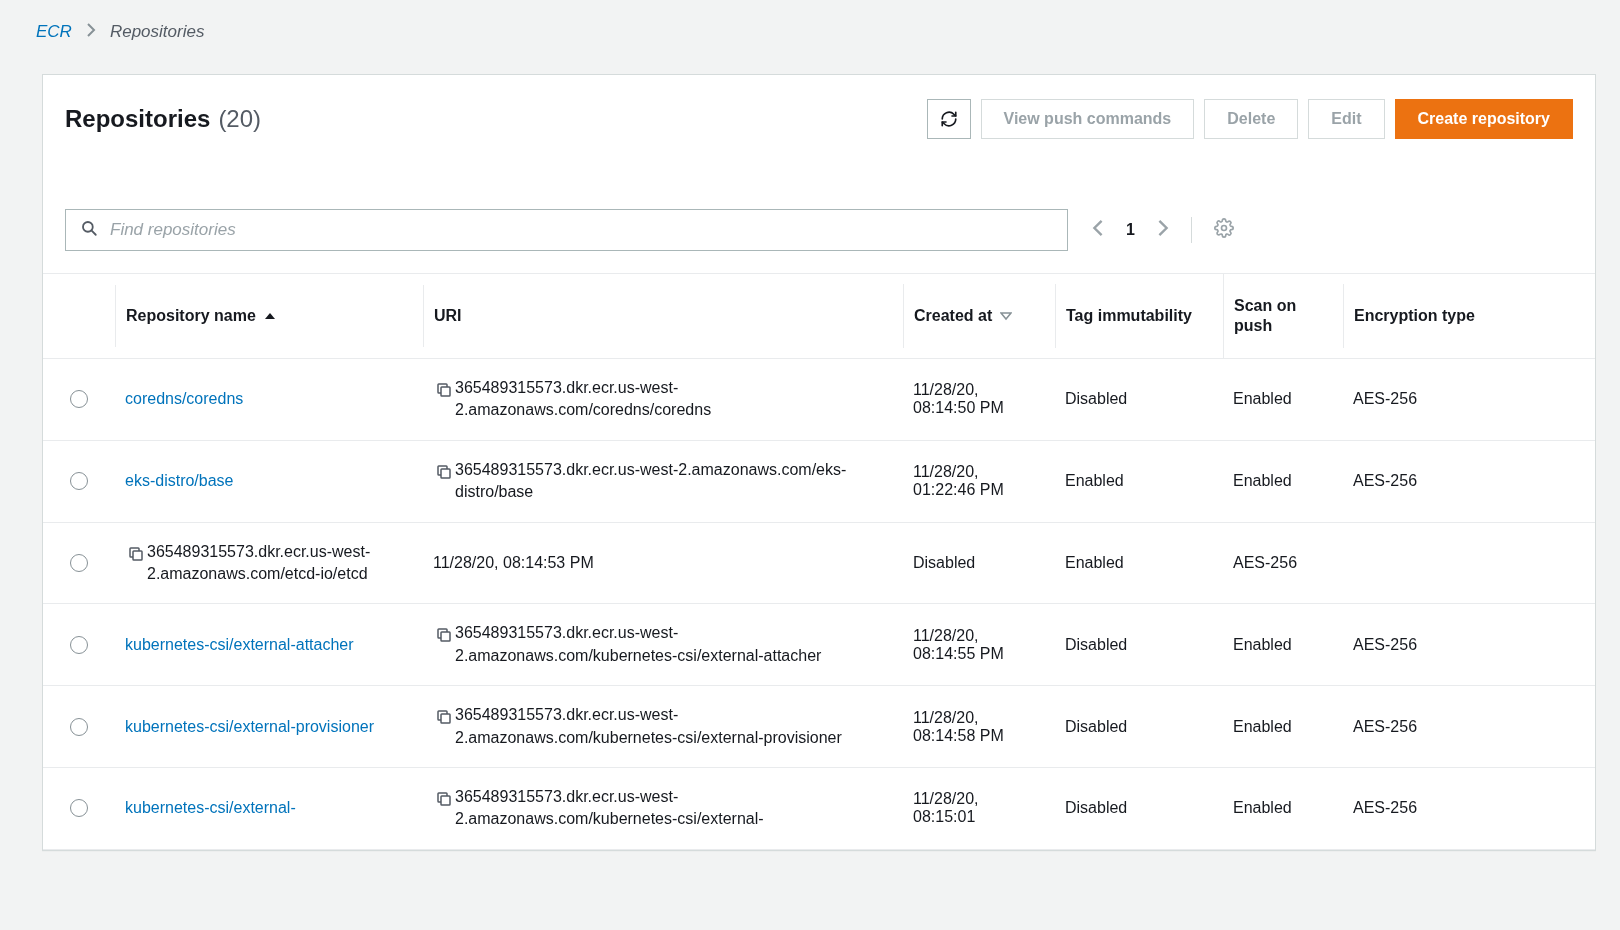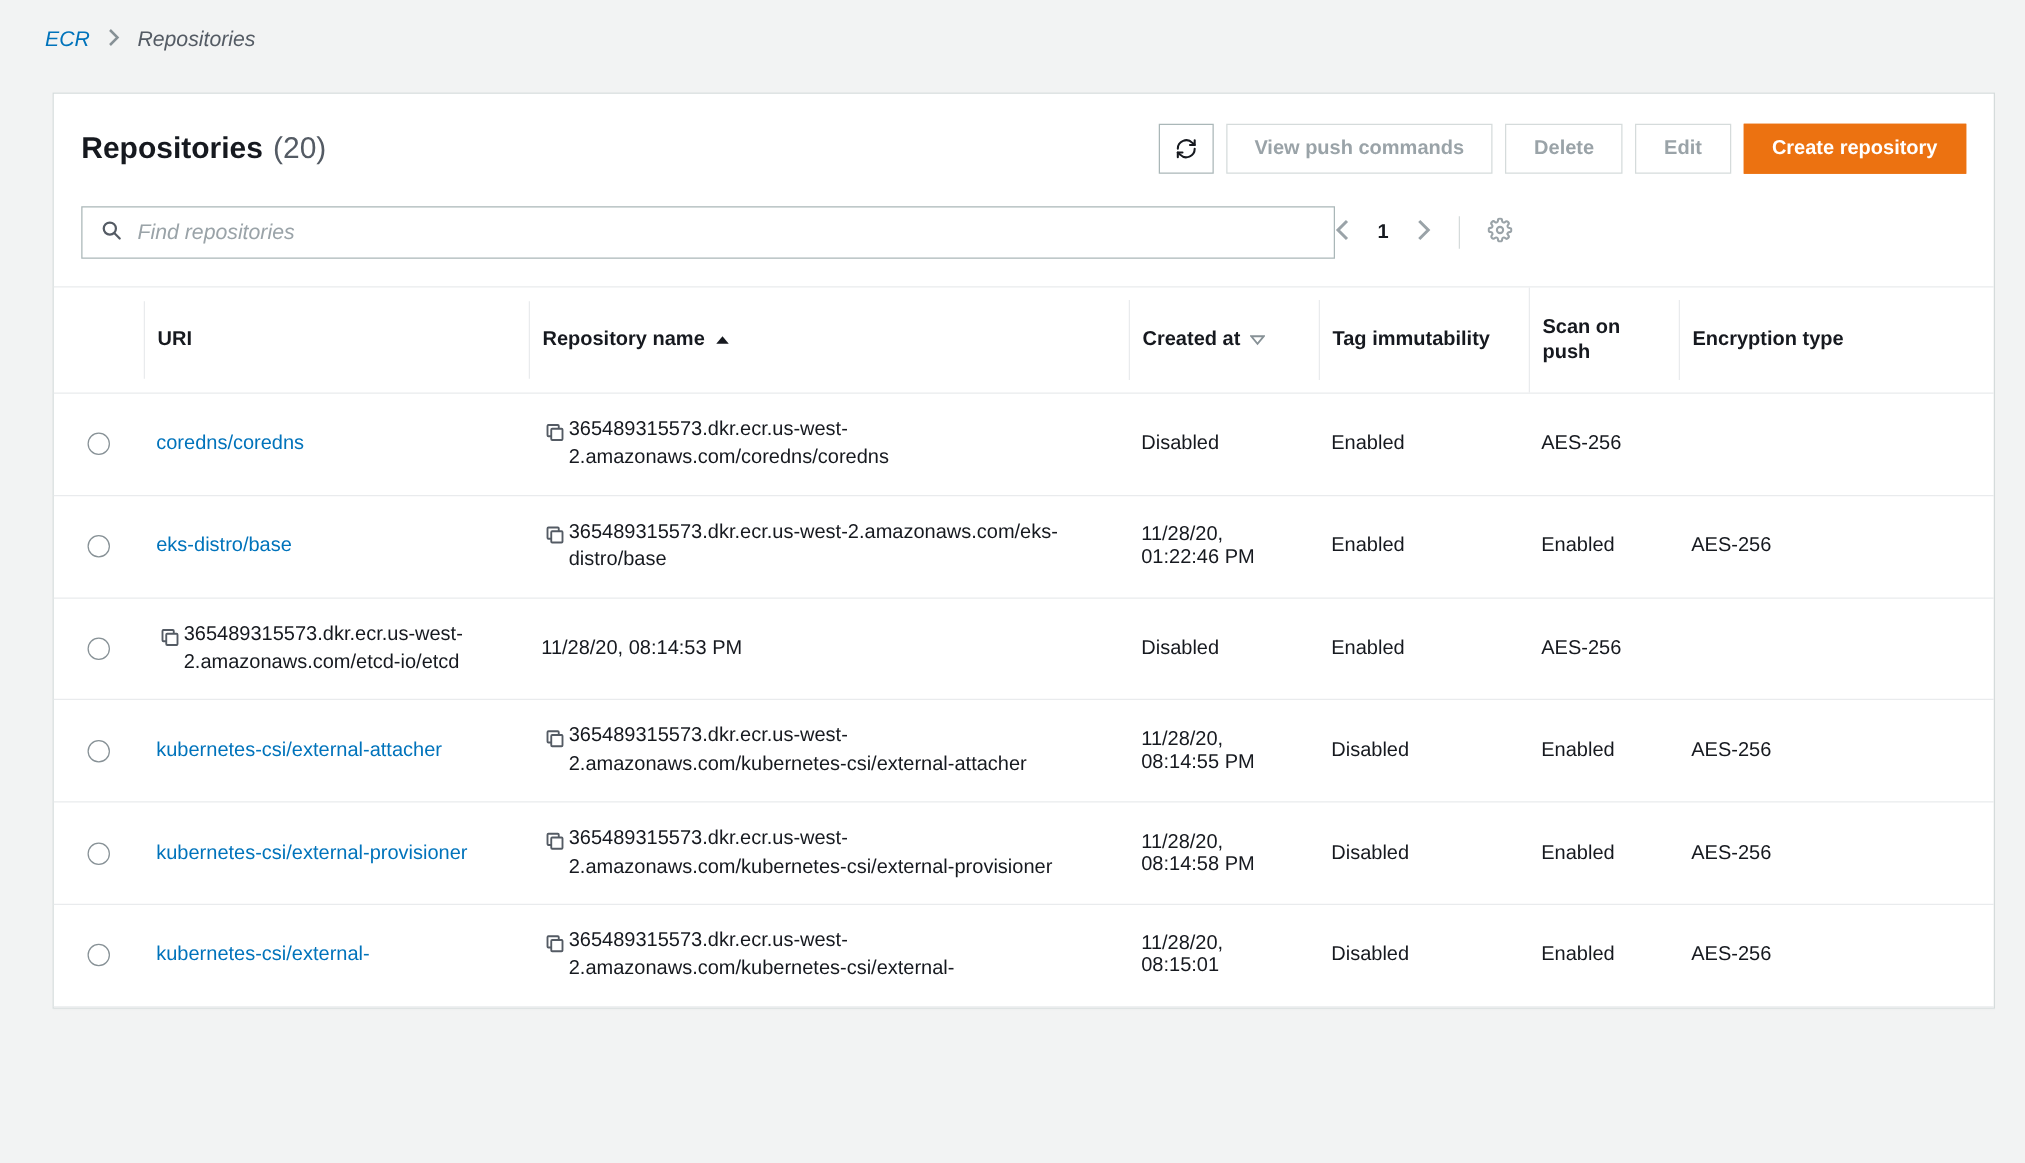--- a/index.html
+++ b/index.html
@@ -58,22 +58,23 @@
     background:#fff; color:var(--text);
     font-weight:700; font-size:16px;
     cursor:pointer;
   }
   .btn.icon { width:44px; padding:0; }
   .btn.muted { color:#9aa3a8; border-color:var(--border); }
   .btn.primary { background:var(--primary); border-color:var(--primary); color:#fff; }
   .icon-refresh svg, .icon-copy svg { display:block; }
   
   .tools {
-    display:flex; align-items:center; 
+    display:flex; align-items:center; gap:24px;
     padding: 12px 22px 22px 22px;
+    margin-top: 44px;
   }
   .search {
     flex:1;
     display:flex; align-items:center;
     border:1px solid var(--border-strong);
     height:42px;
     padding:0 14px;
     gap:10px;
     color:#5f6b7a;
     max-width: 1003px;
@@ -176,29 +177,29 @@
               <path d="M19.4 15a1.7 1.7 0 0 0 .34 1.87l.06.06a2 2 0 1 1-2.83 2.83l-.06-.06a1.7 1.7 0 0 0-1.87-.34 1.7 1.7 0 0 0-1 1.56V21a2 2 0 1 1-4 0v-.09a1.7 1.7 0 0 0-1-1.56 1.7 1.7 0 0 0-1.87.34l-.06.06a2 2 0 1 1-2.83-2.83l.06-.06a1.7 1.7 0 0 0 .34-1.87 1.7 1.7 0 0 0-1.56-1H3a2 2 0 1 1 0-4h.09a1.7 1.7 0 0 0 1.56-1 1.7 1.7 0 0 0-.34-1.87l-.06-.06a2 2 0 1 1 2.83-2.83l.06.06a1.7 1.7 0 0 0 1.87.34H9a1.7 1.7 0 0 0 1-1.56V3a2 2 0 1 1 4 0v.09a1.7 1.7 0 0 0 1 1.56 1.7 1.7 0 0 0 1.87-.34l.06-.06a2 2 0 1 1 2.83 2.83l-.06.06a1.7 1.7 0 0 0-.34 1.87V9a1.7 1.7 0 0 0 1.56 1H21a2 2 0 1 1 0 4h-.09a1.7 1.7 0 0 0-1.56 1z"></path>
             </svg>
         </span>
       </div>
     </div>
 
     <div class="tbl">
       <div class="row header">
         <div class="cell"></div>
         <div class="cell">
-          <span>URI</span>
-        </div>
-        <div class="cell">
           <span>Repository name</span>
           <span class="sort-ind">
             <svg width="12" height="12" viewBox="0 0 12 12">
                 <path d="M1 9l5-6 5 6z" fill="#16191f"></path>
               </svg>
           </span>
+        </div>
+        <div class="cell">
+          <span>URI</span>
         </div>
         <div class="cell hdr-small">
           <span>Created at</span>
           <span class="sort-ind" style="color:#879196">
             <svg width="12" height="12" viewBox="0 0 12 12">
                 <path d="M1 3l5 6 5-6z" fill="none" stroke="currentColor" stroke-width="1.5"></path>
               </svg>
           </span>
         </div>
         <div class="cell hdr-small">
@@ -219,20 +220,21 @@
             <div class="cell name"><a href="#">coredns/coredns</a></div>
             <div class="cell uri">
               <span class="copybtn">
                 <svg width="18" height="18" viewBox="0 0 24 24" fill="none" stroke="currentColor" stroke-width="2" stroke-linejoin="round">
                   <rect x="8" y="8" width="12" height="12" rx="1"></rect>
                   <path d="M16 8V5a1 1 0 0 0-1-1H5a1 1 0 0 0-1 1v10a1 1 0 0 0 1 1h3"></path>
                 </svg>
               </span>
               <span class="txt">365489315573.dkr.ecr.us-west-2.amazonaws.com/coredns/coredns</span>
             </div>
+            <div class="cell">11/28/20, 08:14:50 PM</div>
             <div class="cell">Disabled</div>
             <div class="cell">Enabled</div>
             <div class="cell">AES-256</div>
           </div>
           <div class="row body">
             <div class="cell radio">
               <span class="radio-circle"></span>
             </div>
             <div class="cell name"><a href="#">eks-distro/base</a></div>
             <div class="cell uri">

